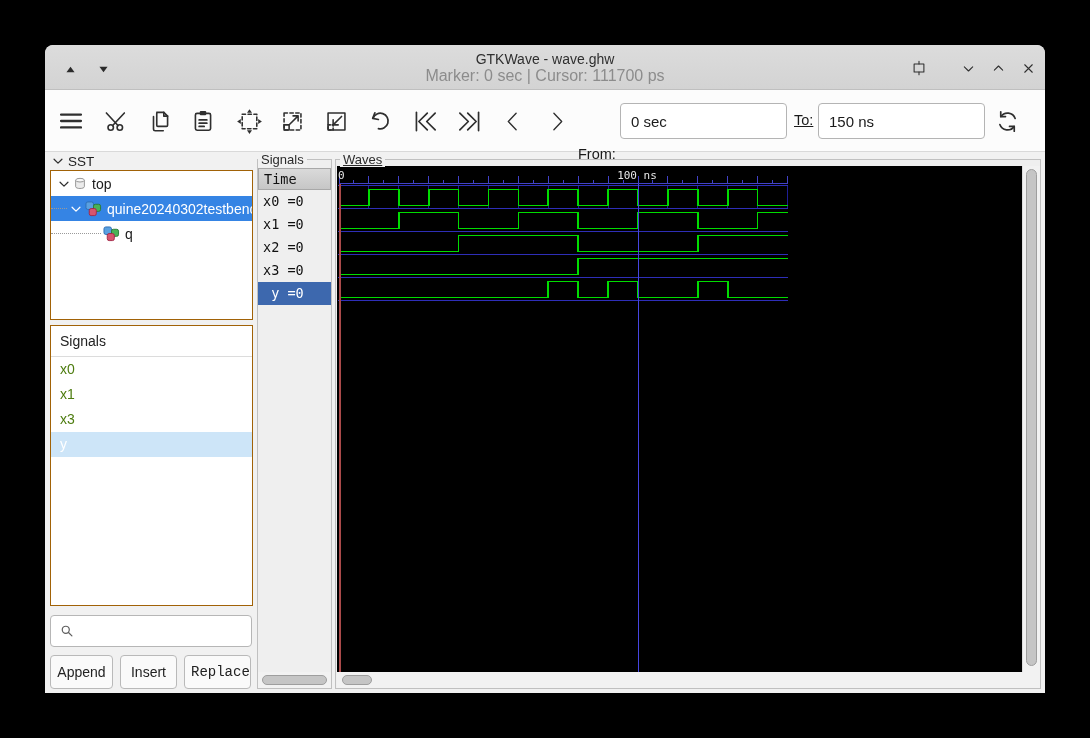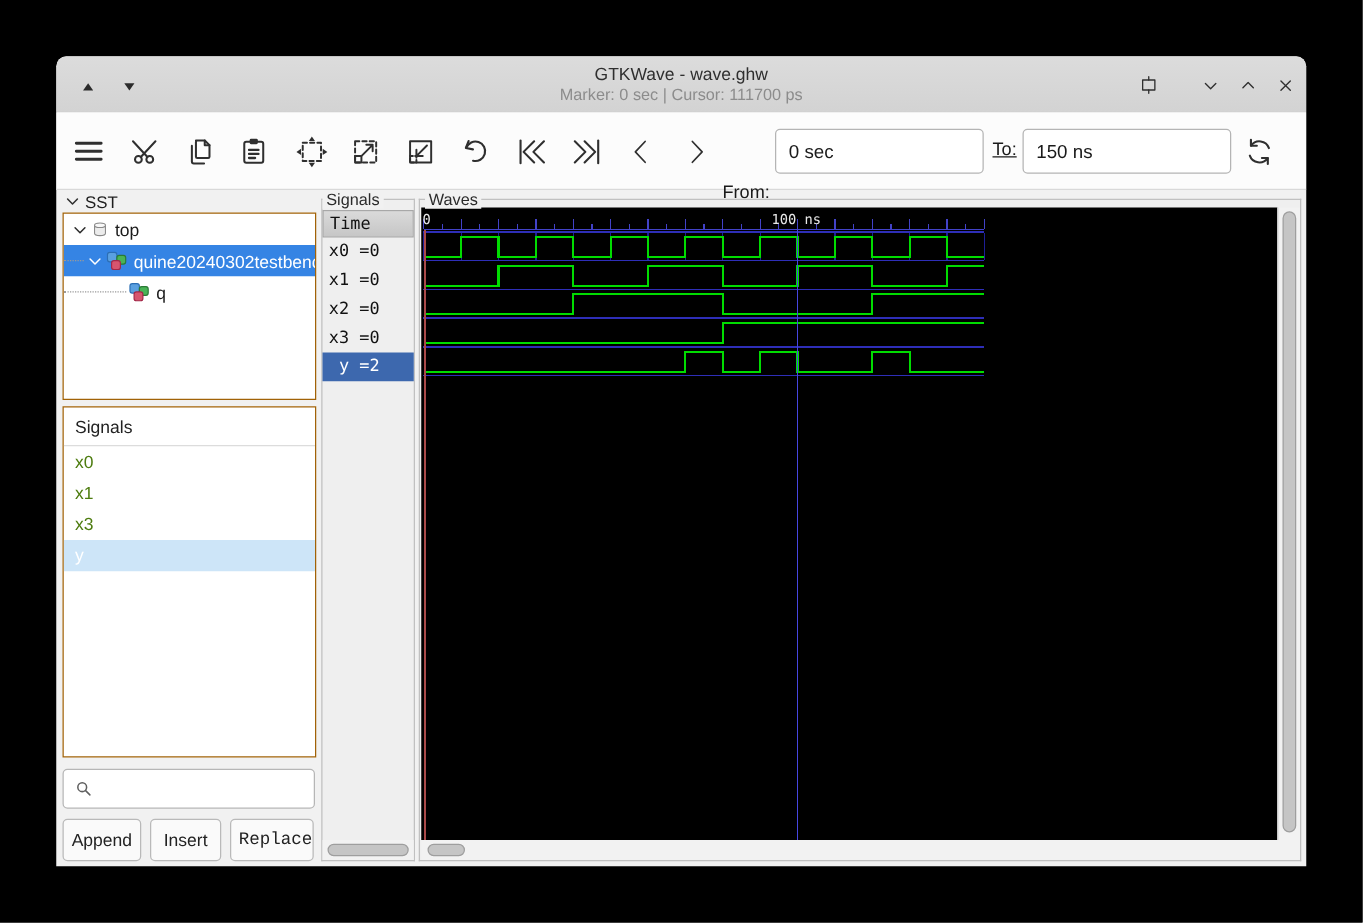--- a/index.html
+++ b/index.html
@@ -6,21 +6,21 @@
     font-family:"Liberation Sans","DejaVu Sans",sans-serif;}
   *{box-sizing:border-box;}
   #window{position:absolute;left:45px;top:45px;width:1000px;height:648px;background:#f1f1f1;
     border-radius:8px 8px 0 0;overflow:hidden;}
   
   #titlebar{position:absolute;left:0;top:0;width:1000px;height:45px;
     background:linear-gradient(#dcdcdc,#d3d3d3);border-bottom:1px solid #bfbfbf;border-radius:8px 8px 0 0;}
   .tb-ic{position:absolute;width:16px;height:16px;display:flex;align-items:center;justify-content:center;cursor:default;}
   #title-stack{position:absolute;left:0;top:5px;width:100%;text-align:center;}
   #win-title{font-size:14px;color:#2f2f2f;line-height:18px;}
-  #win-subtitle{font-size:13px;color:#8c8c8c;line-height:15px;}
+  #win-subtitle{font-size:16px;color:#8c8c8c;line-height:15px;}
   
   #toolbar{position:absolute;left:0;top:45px;width:1000px;height:62px;background:#fcfcfc;border-bottom:1px solid #d9d9d9;}
   .tool-icon{position:absolute;top:16px;width:30px;height:30px;display:flex;align-items:center;justify-content:center;}
   .tb-label{position:absolute;top:22px;font-size:14.5px;color:#1a1a1a;}
   .tb-input{position:absolute;top:13px;height:36px;width:167px;border:1px solid #b4b4b4;border-radius:4px;
     background:#fff;font-size:15px;color:#1a1a1a;padding:0 10px;font-family:"Liberation Sans",sans-serif;outline:none;}
   
   #sst-header{position:absolute;left:6px;top:107px;height:18px;display:flex;align-items:center;font-size:13.5px;color:#1e1e1e;}
   .panel{position:absolute;background:#fff;border:1px solid #a16207;}
   #tree-panel{left:5px;top:125px;width:203px;height:150px;overflow:hidden;}
@@ -259,28 +259,28 @@
 
   <div class="frame-topline" style="left:212px;width:75px;"></div>
   <span class="frame-label" style="left:213px;">Signals</span>
   <div class="frame-box" id="mid-box"></div>
   <div id="time-header">Time</div>
   <div id="mid-rows">
       <div class="mid-row">x0 =0</div>
       <div class="mid-row">x1 =0</div>
       <div class="mid-row">x2 =0</div>
       <div class="mid-row">x3 =0</div>
-      <div class="mid-row selected"> y =2</div>
+      <div class="mid-row selected"> y =0</div>
     </div>
   <div class="scroll-track" style="left:213px;top:627px;width:73px;height:16px;">
     <div class="scroll-thumb" style="left:4px;top:3px;width:65px;height:10px;"></div>
   </div>
 
   <div class="frame-topline" style="left:290px;width:706px;"></div>
-  <span class="frame-label" style="left:295px;">Waves</span>
+  <span class="frame-label" style="left:295px;text-decoration:underline;">Waves</span>
   <div class="frame-box" id="wave-box"></div>
   <div id="wave-canvas">
     <svg id="wave-svg" width="685" height="506" shape-rendering="crispEdges">
         <line x1="2" y1="17.5" x2="450.50000000000006" y2="17.5" stroke="#4242c8" stroke-width="1"></line>
         <line x1="2" y1="9.5" x2="2" y2="17.5" stroke="#4242c8" stroke-width="1"></line>
         <line x1="16.950000000000003" y1="13.5" x2="16.950000000000003" y2="17.5" stroke="#4242c8" stroke-width="1"></line>
         <line x1="31.900000000000002" y1="9.5" x2="31.900000000000002" y2="17.5" stroke="#4242c8" stroke-width="1"></line>
         <line x1="46.85" y1="13.5" x2="46.85" y2="17.5" stroke="#4242c8" stroke-width="1"></line>
         <line x1="61.800000000000004" y1="9.5" x2="61.800000000000004" y2="17.5" stroke="#4242c8" stroke-width="1"></line>
         <line x1="76.75" y1="13.5" x2="76.75" y2="17.5" stroke="#4242c8" stroke-width="1"></line>

